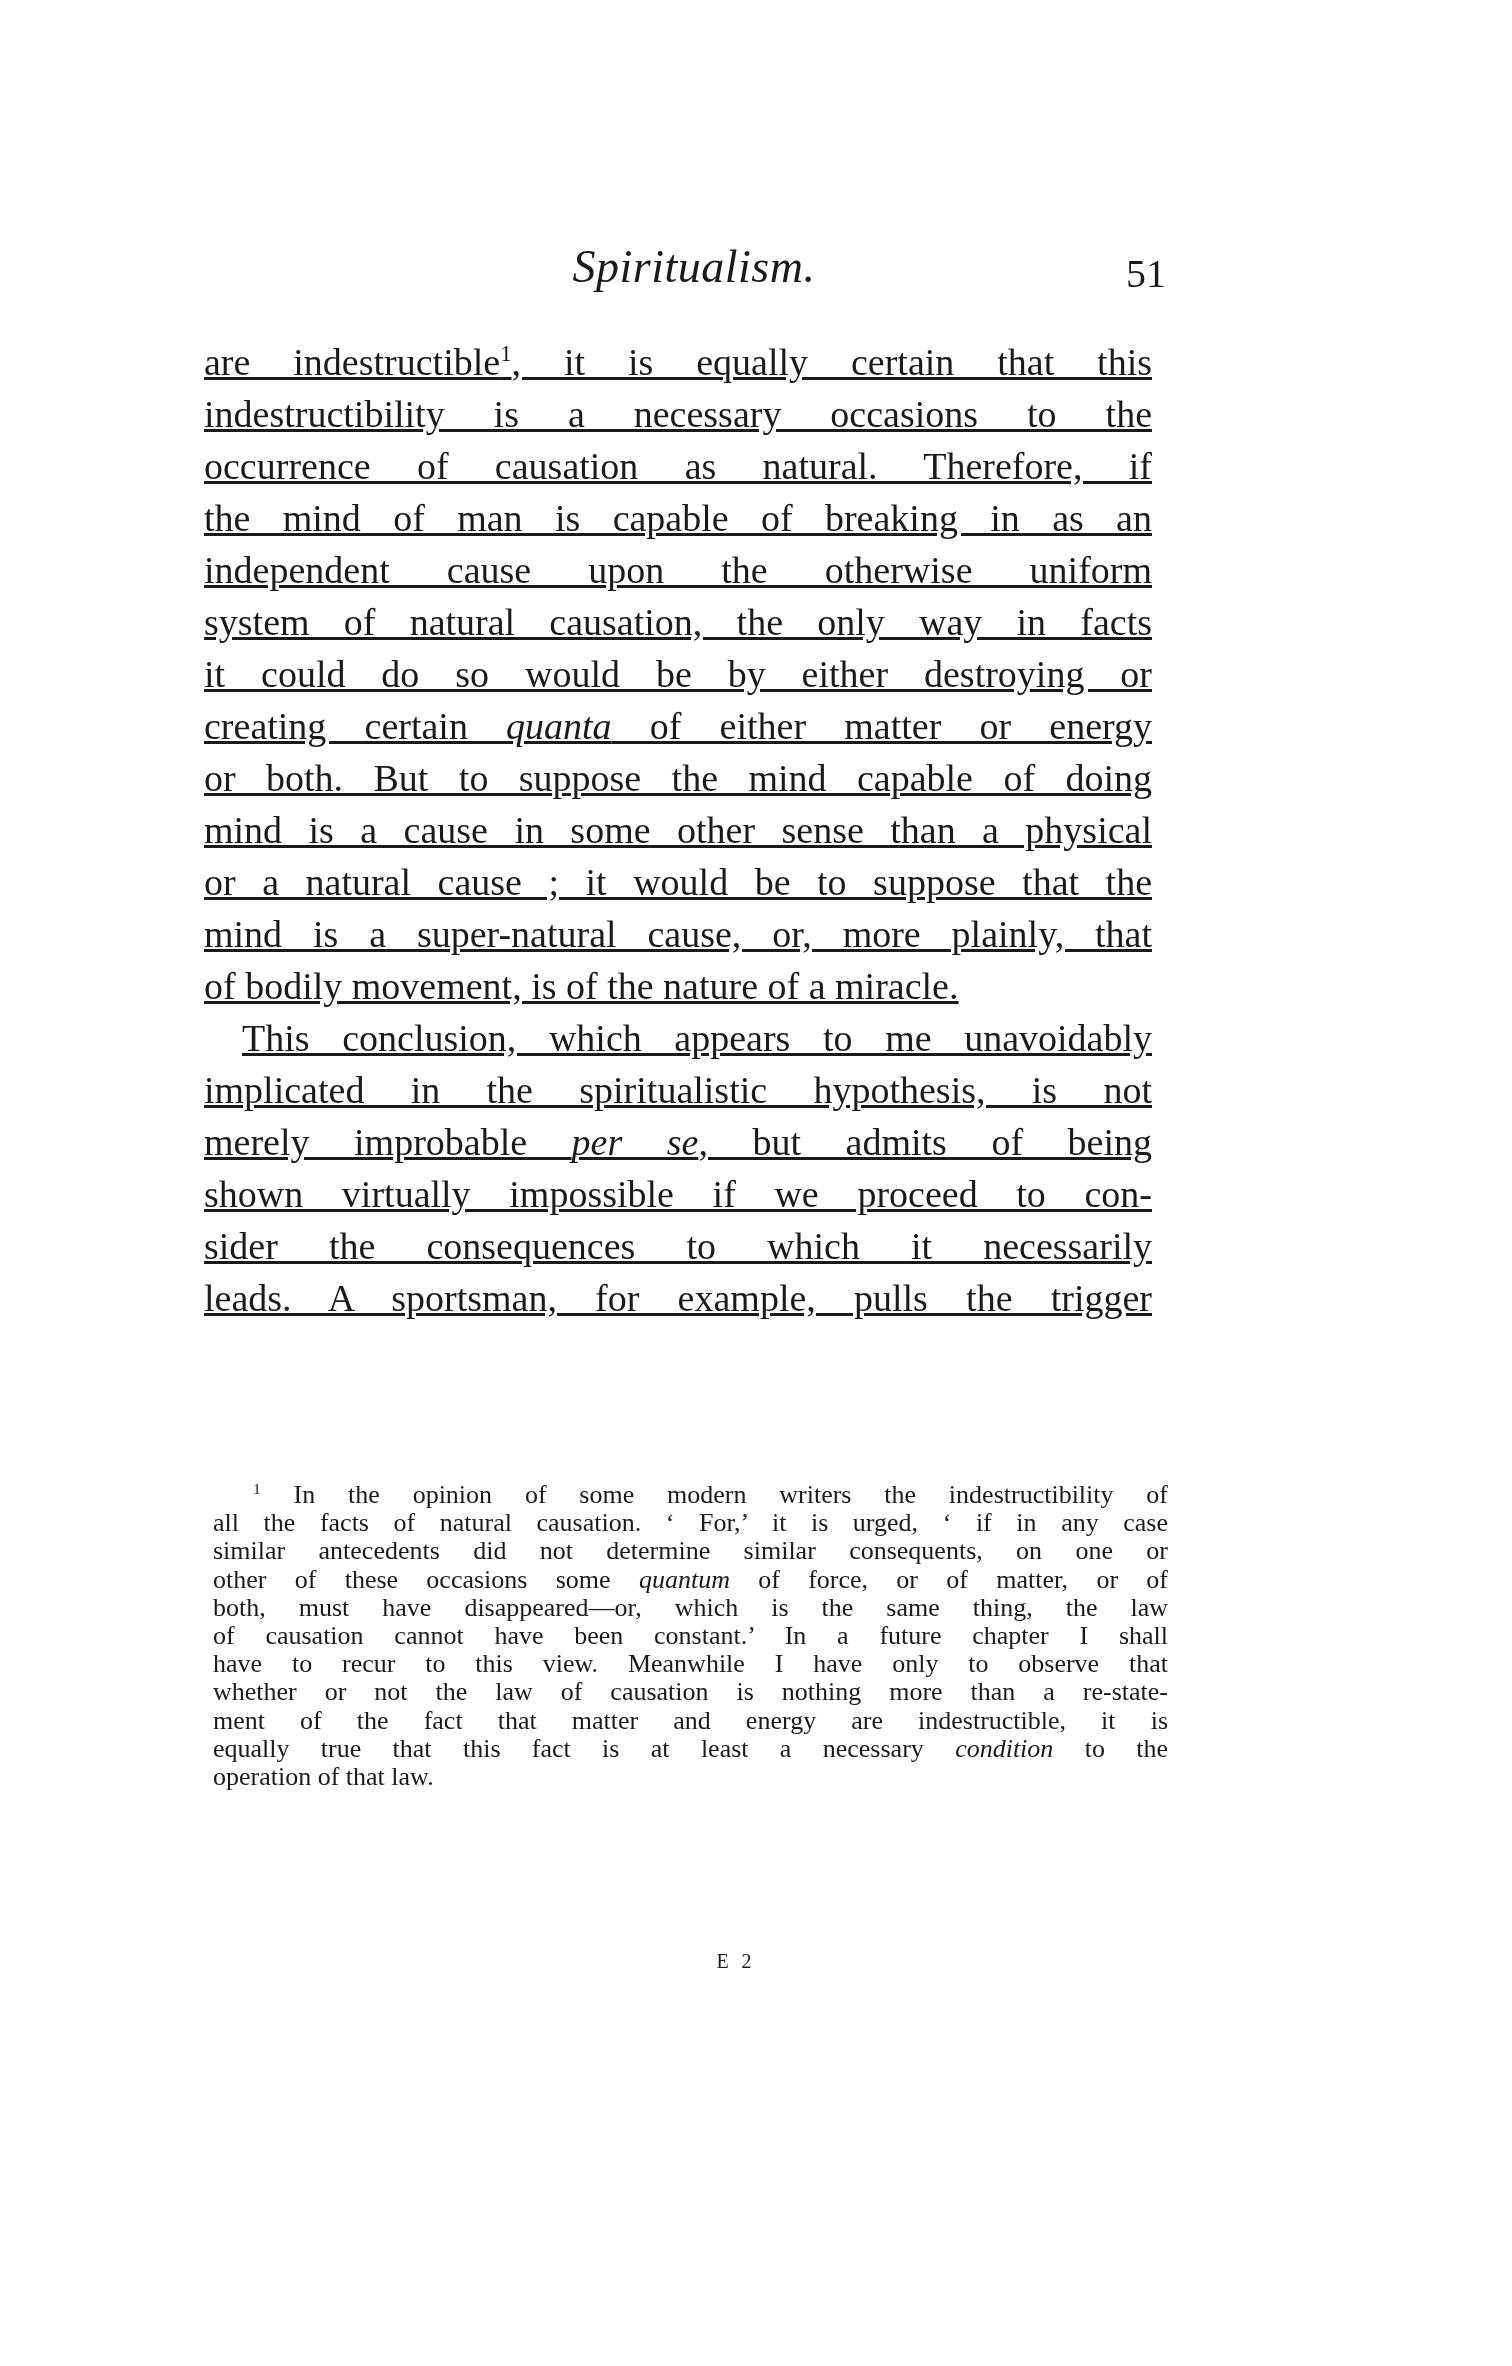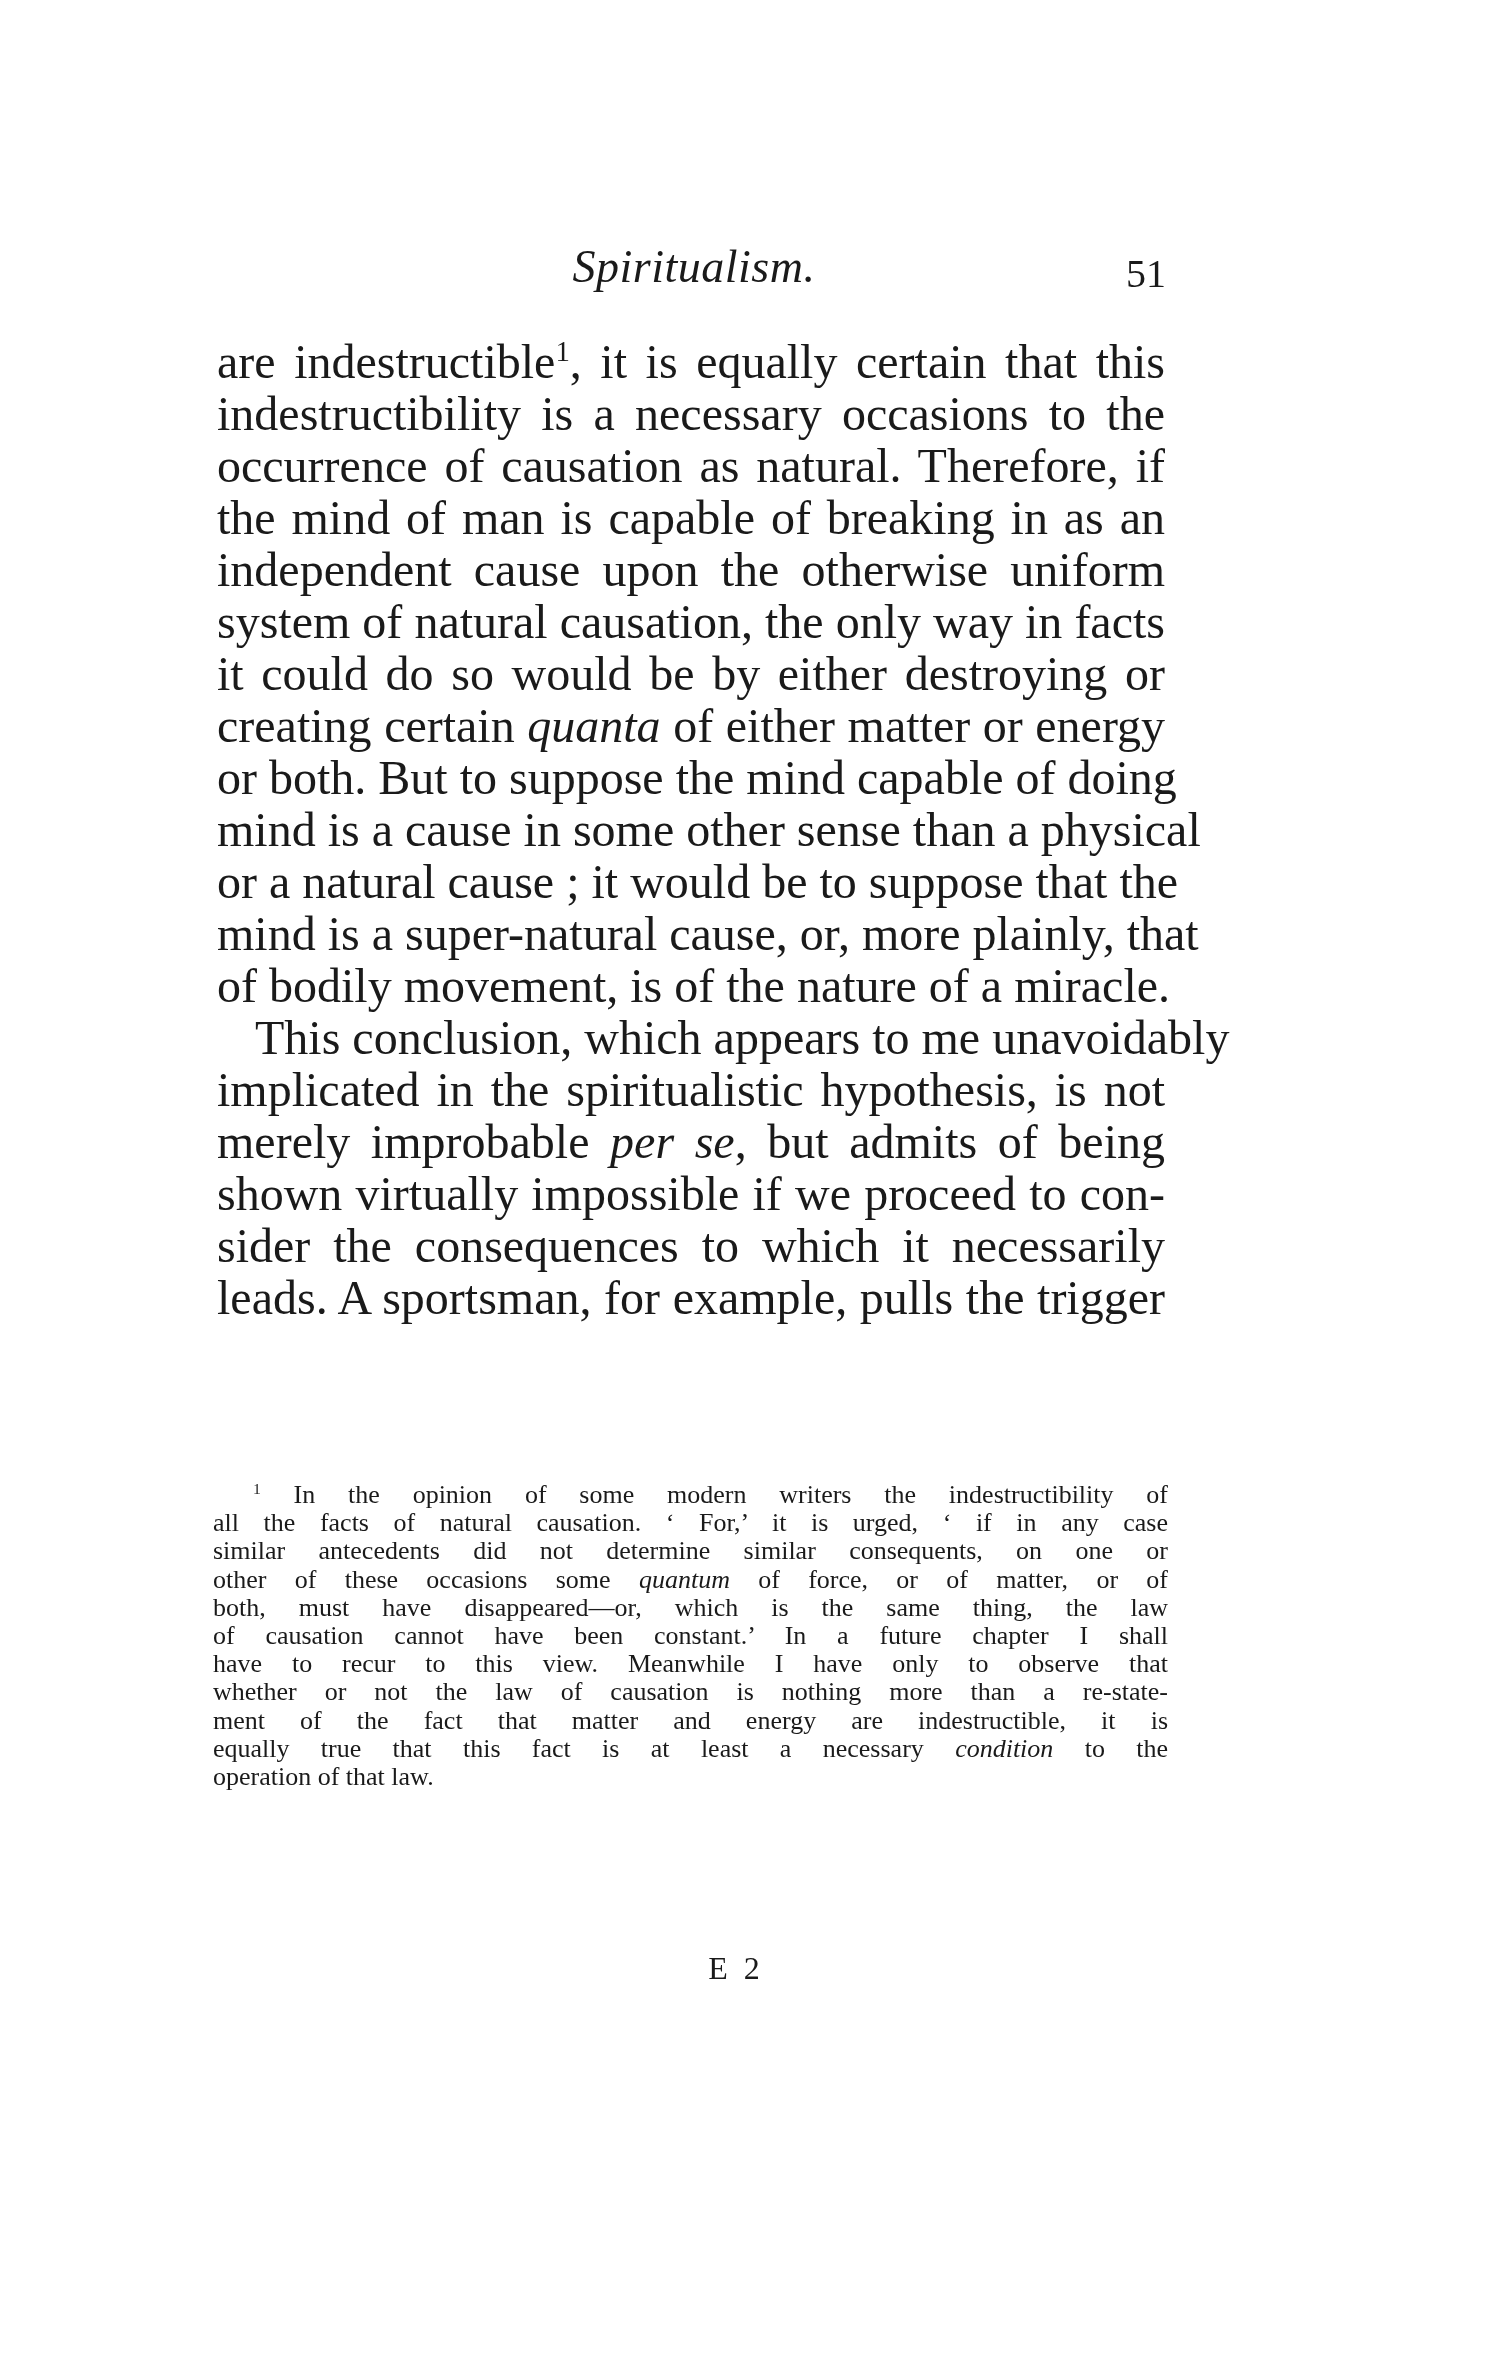--- a/index.html
+++ b/index.html
@@ -12,22 +12,22 @@
       position: absolute; left: 220px; top: 232px; width: 948px; height: 80px;
     }
     .running-title {
       position: absolute; left: 0; right: 0; text-align: center;
       font-style: italic; font-size: 46px; top: 8px; letter-spacing: 0.5px;
     }
     .page-number {
       position: absolute; right: 2px; top: 18px; font-size: 40px;
     }
     .body-text {
-      position: absolute; left: 217px; top: 336px; width: 948px;
-      font-size: 48px; line-height: 52px;
+      position: absolute; left: 204px; top: 336px; width: 948px;
+      font-size: 38px; line-height: 52px; text-decoration: underline;
     }
     .line {
       display: block; text-align: justify; text-align-last: justify;
       white-space: nowrap; height: 52px; overflow: visible;
     }
     .line.last { text-align-last: left; }
     .line.indent { padding-left: 38px; }
     .line span { white-space: pre; }
     .footnotes {
       position: absolute; left: 213px; top: 1481px; width: 955px;
@@ -36,21 +36,21 @@
     .fline {
       display: block; text-align: justify; text-align-last: justify;
       white-space: nowrap; height: 28.2px;
     }
     .fline.indent { padding-left: 40px; font-family: Liberation Serif, serif; }
     .fline.last { text-align-last: left; }
     sup { font-size: 60%; vertical-align: 0.6em; line-height: 0; }
     em { font-style: italic; }
     .signature {
       position: absolute; left: 0; width: 1512px; top: 1950px;
-      text-align: center; font-size: 32px; letter-spacing: 4px;
+      text-align: center; font-size: 20px; letter-spacing: 4px;
     }
     .signature span { margin-left: -40px; }
   </style>
 </head>
 <body>
 
 <div class="page">
 
   <div class="running-head">
     <div class="running-title">Spiritualism.</div>

